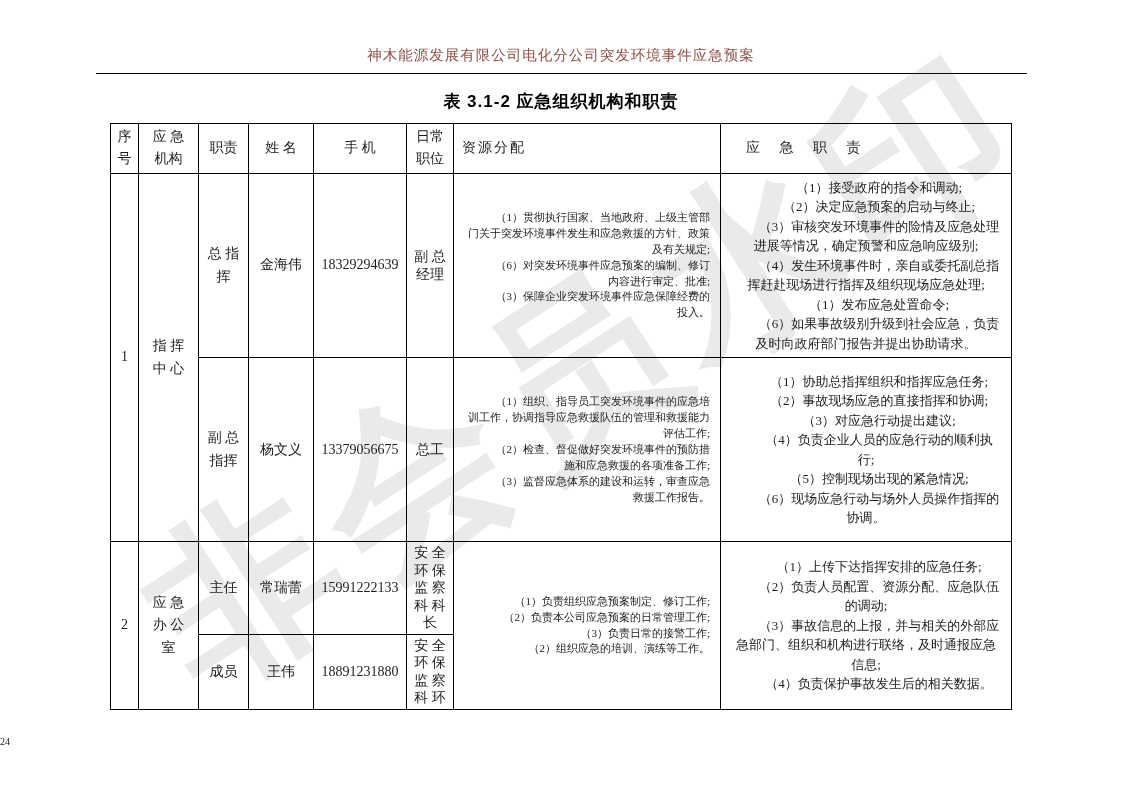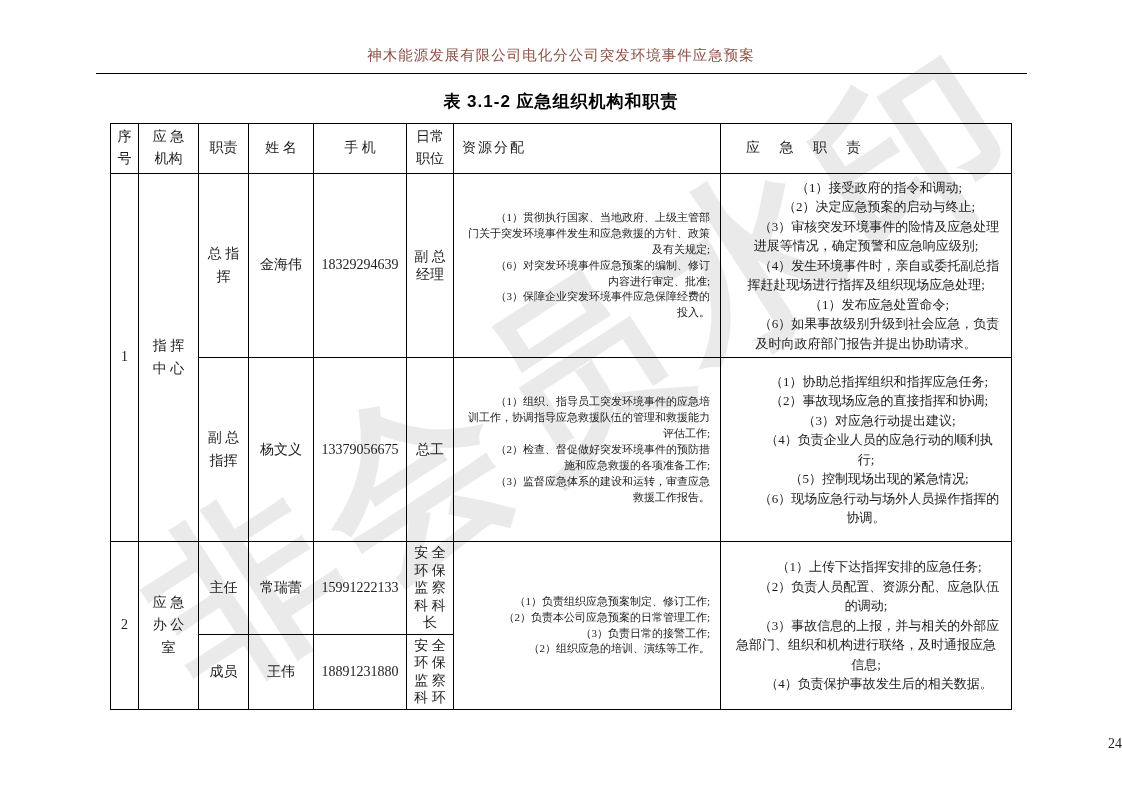--- a/index.html
+++ b/index.html
@@ -52,21 +52,21 @@
   th.h-left{text-align:left;padding-left:8px;letter-spacing:2px;white-space:pre-line;}
   th.h-em{letter-spacing:8px;padding-left:25px;}
   .duties{padding:2px 6px;}
   .duty-item{margin:0;text-indent:2em;line-height:1.45;}
   td.cell-daily{font-size:11px;text-align:right;}
   td.cell-emergency{font-size:13px;text-align:center;}
   td.cell-emergency .duty-item{line-height:1.5;}
 
   
   .page-number{
-    text-align:right;margin-top:26px;font-size:14px;color:#1c1c1c;
+    text-align:left;margin-top:26px;font-size:10px;color:#1c1c1c;
   }
 </style>
 </head>
 <body>
 
 <div class="page">
 
   <div class="watermark">非会员水印</div>
 
   <div class="doc-header">

